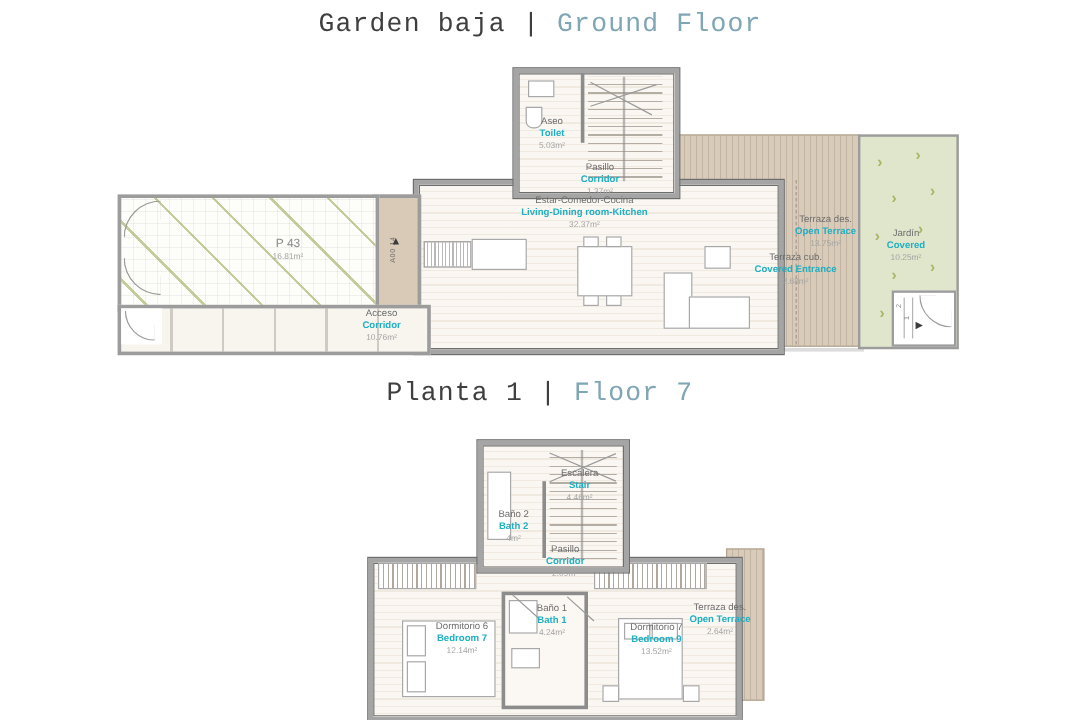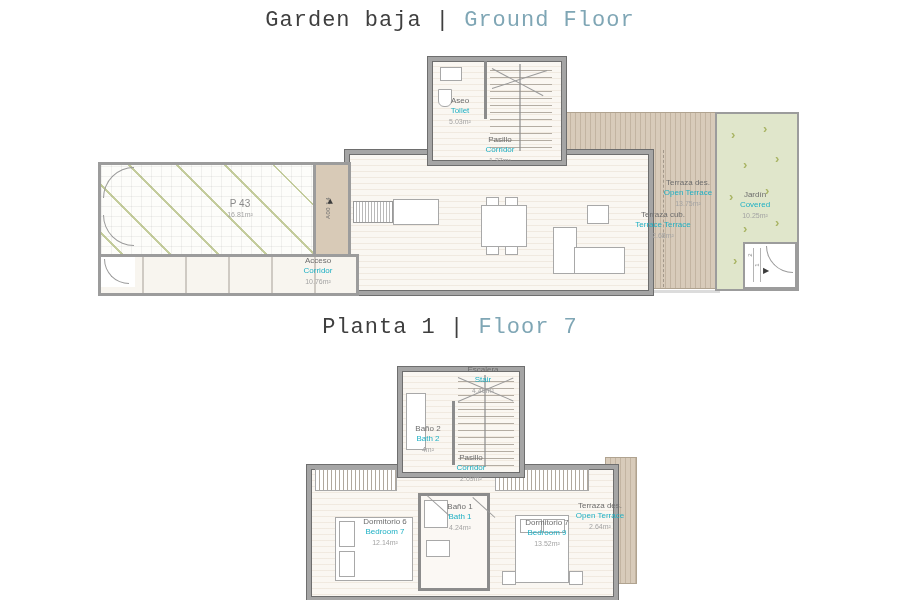--- a/index.html
+++ b/index.html
@@ -31,21 +31,21 @@
   .beige{background:#d8cab7;border:3px solid #9c9c9c;}
   .stairs{background-image:repeating-linear-gradient(180deg,transparent 0 6px,#b4ada3 6px 7px);}
   .rail{background:#8c8c8c;}
   .furn{background:#ffffff;border:1px solid #a8a8a8;}
   .hatchv{background-color:#fff;border:1px solid #a8a8a8;
     background-image:repeating-linear-gradient(90deg,transparent 0 3px,#b0a89d 3px 4px);}
   .arc{border:1px solid #9a9a9a;border-top:none;border-right:none;border-radius:0 0 0 100%;background:transparent;}
   .dash-v{border-left:1px dashed #a3988a;}
   .rlabel{position:absolute;transform:translate(-50%,-50%);text-align:center;line-height:1.3;white-space:nowrap;}
   .l-es{color:#6d6d6d;font-size:8px;}
-  .l-en{color:#1fb0c4;font-size:8px;font-weight:normal;}
+  .l-en{color:#1fb0c4;font-size:8px;font-weight:bold;}
   .l-area{color:#a3a3a3;font-size:7px;}
   .l-es:empty,.l-en:empty,.l-area:empty{display:none;}
   .vtag{position:absolute;transform:rotate(-90deg);transform-origin:center;
     font-size:6px;color:#6d6d6d;letter-spacing:.5px;white-space:nowrap;}
   .stepnum{position:absolute;font-size:6px;color:#8a8a8a;transform:rotate(-90deg);}
   .groundline{background:#dcdcdc;}
   .diag{position:absolute;background:#9a9a9a;height:1px;transform-origin:left center;}
 </style>
 </head>
 <body>
@@ -144,28 +144,33 @@
   <div class="rlabel" style="left:365px;top:56px">
     <div class="l-es">Aseo</div>
     <div class="l-en">Toilet</div>
     <div class="l-area">5.03m²</div>
   </div>
   <div class="rlabel" style="left:405px;top:95px">
     <div class="l-es">Pasillo</div>
     <div class="l-en">Corridor</div>
     <div class="l-area">1.37m²</div>
   </div>
+  <div class="rlabel" style="left:392px;top:122px">
+    <div class="l-es">Estar-Comedor-Cocina</div>
+    <div class="l-en">Living-Dining room-Kitchen</div>
+    <div class="l-area">32.37m²</div>
+  </div>
   <div class="rlabel" style="left:593px;top:138px">
     <div class="l-es">Terraza des.</div>
     <div class="l-en">Open Terrace</div>
     <div class="l-area">13.75m²</div>
   </div>
   <div class="rlabel" style="left:568px;top:170px">
     <div class="l-es">Terraza cub.</div>
-    <div class="l-en">Terrace Terrace</div>
+    <div class="l-en">Covered Entrance</div>
     <div class="l-area">2.68m²</div>
   </div>
   <div class="rlabel" style="left:660px;top:150px">
     <div class="l-es">Jardín</div>
     <div class="l-en">Covered</div>
     <div class="l-area">10.25m²</div>
   </div>
 </div>
 
 <div class="plan-title" style="top:315px">
@@ -205,21 +210,21 @@
   <div class="abs room" style="left:91px;top:2px;width:118px;height:102px">
     <div class="abs rail" style="left:50px;top:30px;width:3px;height:64px"></div>
     <div class="abs furn" style="left:4px;top:22px;width:18px;height:55px"></div>
     <div class="abs stairs" style="left:56px;top:4px;width:56px;height:92px">
       <div class="abs rail" style="left:26px;top:0;width:2px;height:100%;opacity:.6"></div>
       <div class="diag" style="left:0px;top:2px;width:60px;transform:rotate(23deg)"></div>
       <div class="diag" style="left:0px;top:26px;width:60px;transform:rotate(-23deg)"></div>
     </div>
   </div>
 
-  <div class="rlabel" style="left:176px;top:15px">
+  <div class="rlabel" style="left:176px;top:40px">
     <div class="l-es">Escalera</div>
     <div class="l-en">Stair</div>
     <div class="l-area">4.46m²</div>
   </div>
   <div class="rlabel" style="left:121px;top:74px">
     <div class="l-es">Baño 2</div>
     <div class="l-en">Bath 2</div>
     <div class="l-area">4m²</div>
   </div>
   <div class="rlabel" style="left:164px;top:103px">

